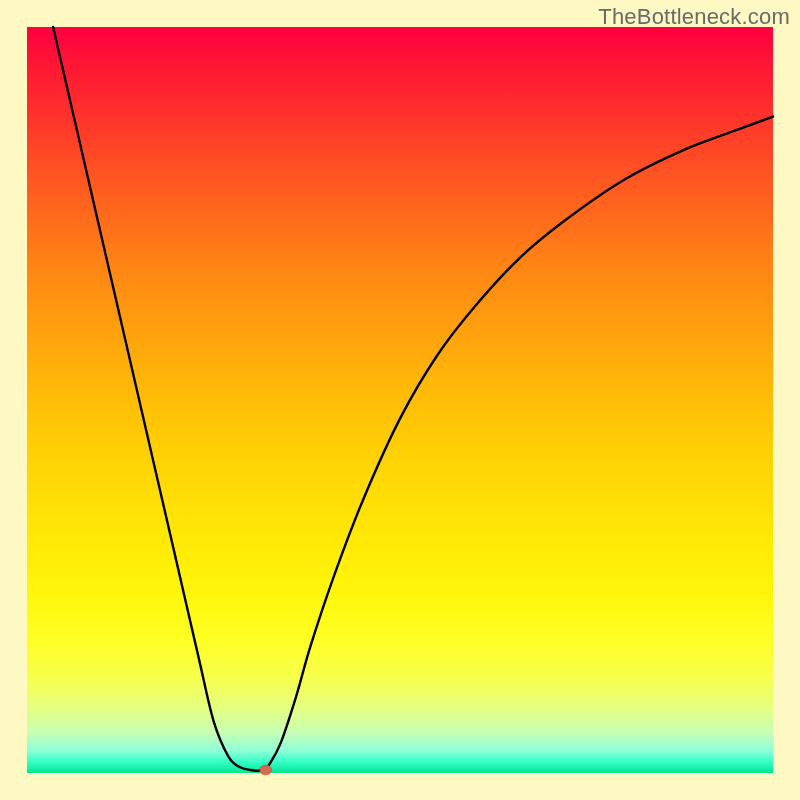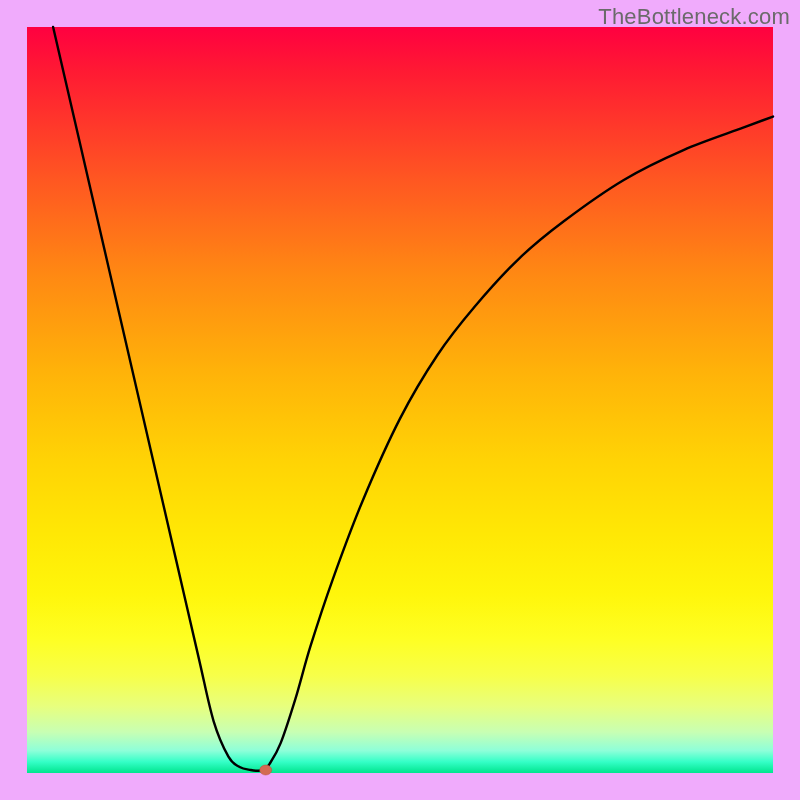--- a/index.html
+++ b/index.html
@@ -10,21 +10,21 @@
     overflow: hidden;
     background: #000;
     font-family: Arial, Helvetica, sans-serif;
   }
   .frame {
     position: absolute;
     left: 0;
     top: 0;
     width: 800px;
     height: 800px;
-    background: #f0abfc;
+    background: #fef9c3;
   }
   .plot-area {
     position: absolute;
     left: 27px;
     top: 27px;
     width: 746px;
     height: 746px;
     
     background: linear-gradient(to bottom,
       #ff0040 0%,

